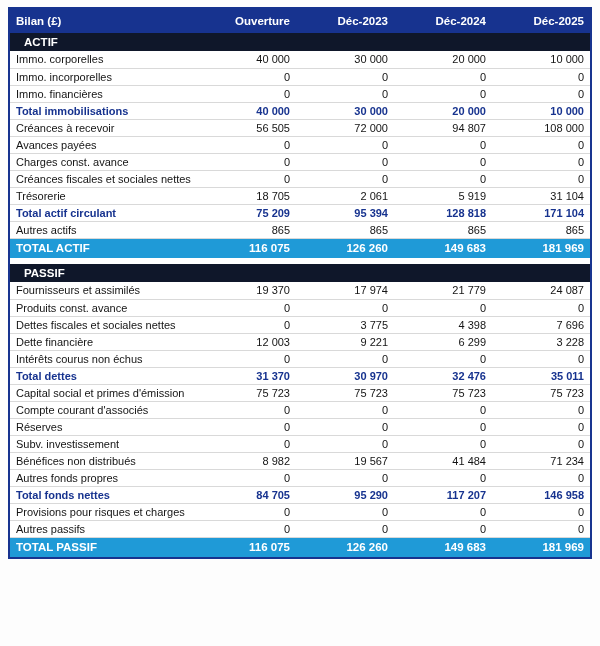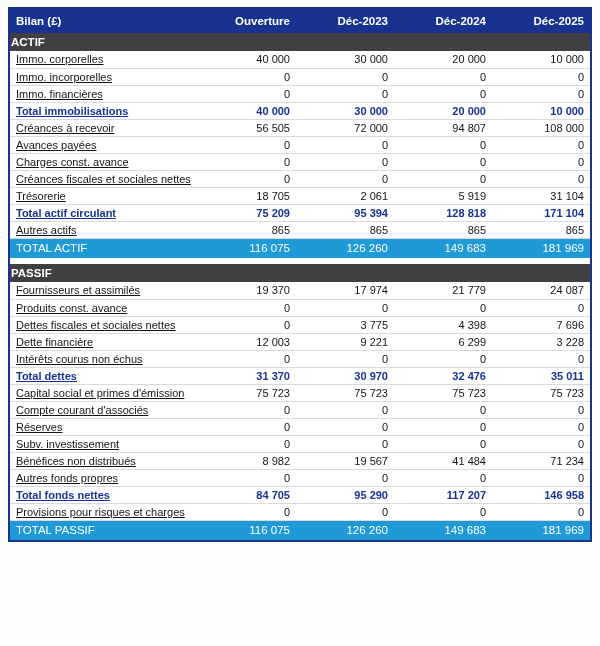--- a/index.html
+++ b/index.html
@@ -31,43 +31,43 @@
     font-weight: bold;
     font-size: 11.5px;
     height: 24px;
     padding: 0;
     white-space: nowrap;
   }
   th.label-col { text-align: left; padding-left: 6px; }
   th.num, td.num { text-align: right; padding-right: 6px; white-space: nowrap; }
 
   tr.section-header td {
-    background: #404040;
+    background: #0f172a;
     color: #ffffff;
     font-weight: bold;
     font-size: 11.5px;
     height: 18px;
-    padding-left: 1px;
+    padding-left: 14px;
     text-align: left;
   }
   tr.data-row td {
     height: 17px;
     border-bottom: 1px solid #d9d9d9;
     color: #141414;
     background: #fff;
   }
-  tr.data-row td.label { padding-left: 6px; white-space: nowrap; overflow: hidden; text-decoration: underline; }
+  tr.data-row td.label { padding-left: 6px; white-space: nowrap; overflow: hidden; }
   tr.data-row.subtotal td {
     color: #17338f;
     font-weight: bold;
   }
   tr.total-row td {
     background: #1f9ad7;
     color: #ffffff;
-    font-weight: normal;
+    font-weight: bold;
     font-size: 11.5px;
     height: 20px;
     border-bottom: none;
   }
   tr.total-row td.label { padding-left: 6px; white-space: nowrap; }
   tr.gap-row td {
     height: 6px;
     background: #ffffff;
     border-bottom: none;
     padding: 0;
@@ -311,20 +311,27 @@
   </tr>
 
   <tr class="data-row">
     <td class="label">Provisions pour risques et charges</td>
     <td class="num">0</td>
     <td class="num">0</td>
     <td class="num">0</td>
     <td class="num">0</td>
   </tr>
 
+  <tr class="data-row">
+    <td class="label">Autres passifs</td>
+    <td class="num">0</td>
+    <td class="num">0</td>
+    <td class="num">0</td>
+    <td class="num">0</td>
+  </tr>
 
   <tr class="total-row">
     <td class="label">TOTAL PASSIF</td>
     <td class="num">116 075</td>
     <td class="num">126 260</td>
     <td class="num">149 683</td>
     <td class="num">181 969</td>
   </tr>
 </tbody>
   </table>

